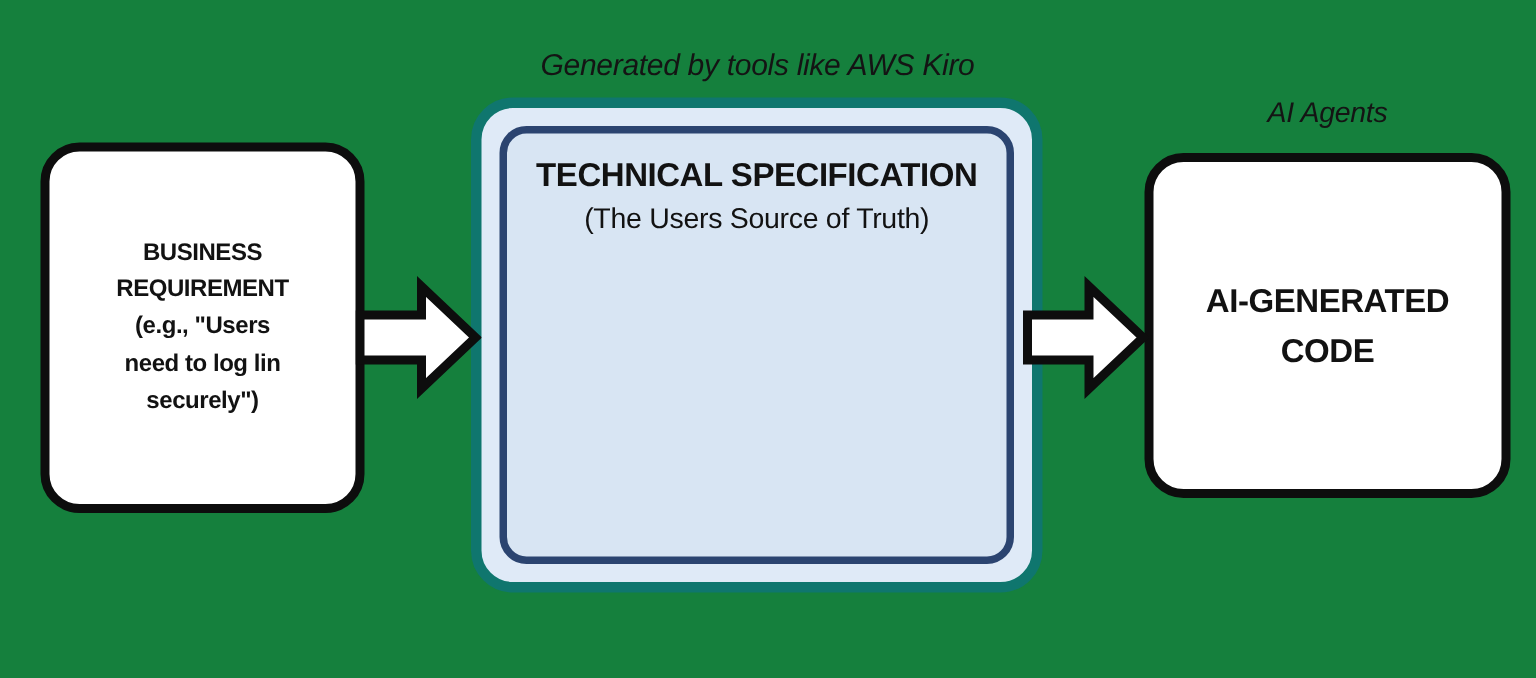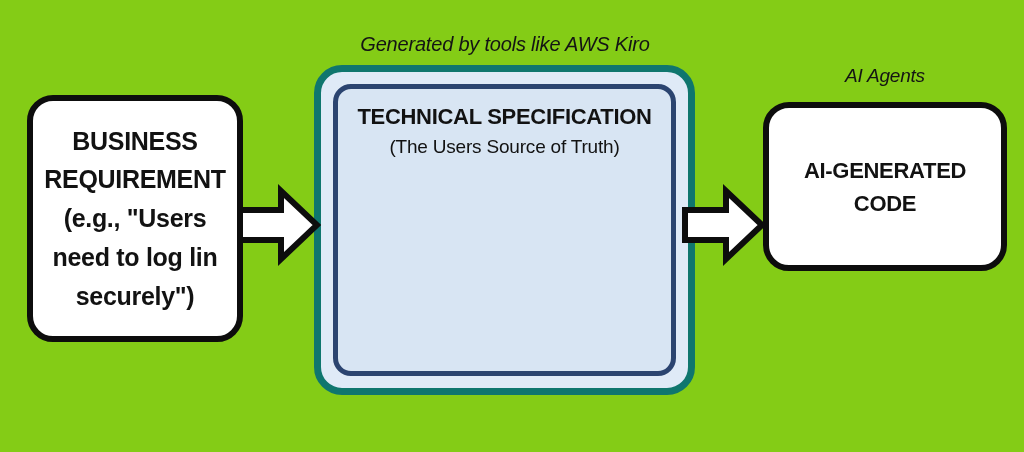--- a/index.html
+++ b/index.html
@@ -4,21 +4,21 @@
 <style>
   * { margin: 0; padding: 0; box-sizing: border-box; }
   body {
     font-family: "Liberation Sans", sans-serif;
     background: #ffffff;
   }
   .canvas {
     position: relative;
     width: 1024px;
     height: 452px;
-    background: #84cc16;
+    background: #15803d;
     overflow: hidden;
     color: #121212;
   }
 
   
   .top-label {
     position: absolute;
     font-style: italic;
     font-weight: 500;
     text-align: center;
@@ -43,27 +43,27 @@
     display: flex;
     align-items: center;
     justify-content: center;
     text-align: center;
   }
   .box-business {
     left: 27px; top: 95px; width: 216px; height: 247px;
   }
   .box-business .box-text {
     font-weight: bold;
-    font-size: 25px;
+    font-size: 16px;
     line-height: 1.55;
     white-space: pre-line;
     letter-spacing: -0.3px;
   }
   .box-code {
-    left: 763px; top: 102px; width: 244px; height: 169px;
+    left: 763px; top: 102px; width: 244px; height: 230px;
     flex-direction: column;
   }
   .box-code .code-title {
     font-weight: bold;
     font-size: 22px;
     line-height: 1.5;
     white-space: pre-line;
     letter-spacing: -0.3px;
   }
   .box-code .code-subtitle {

